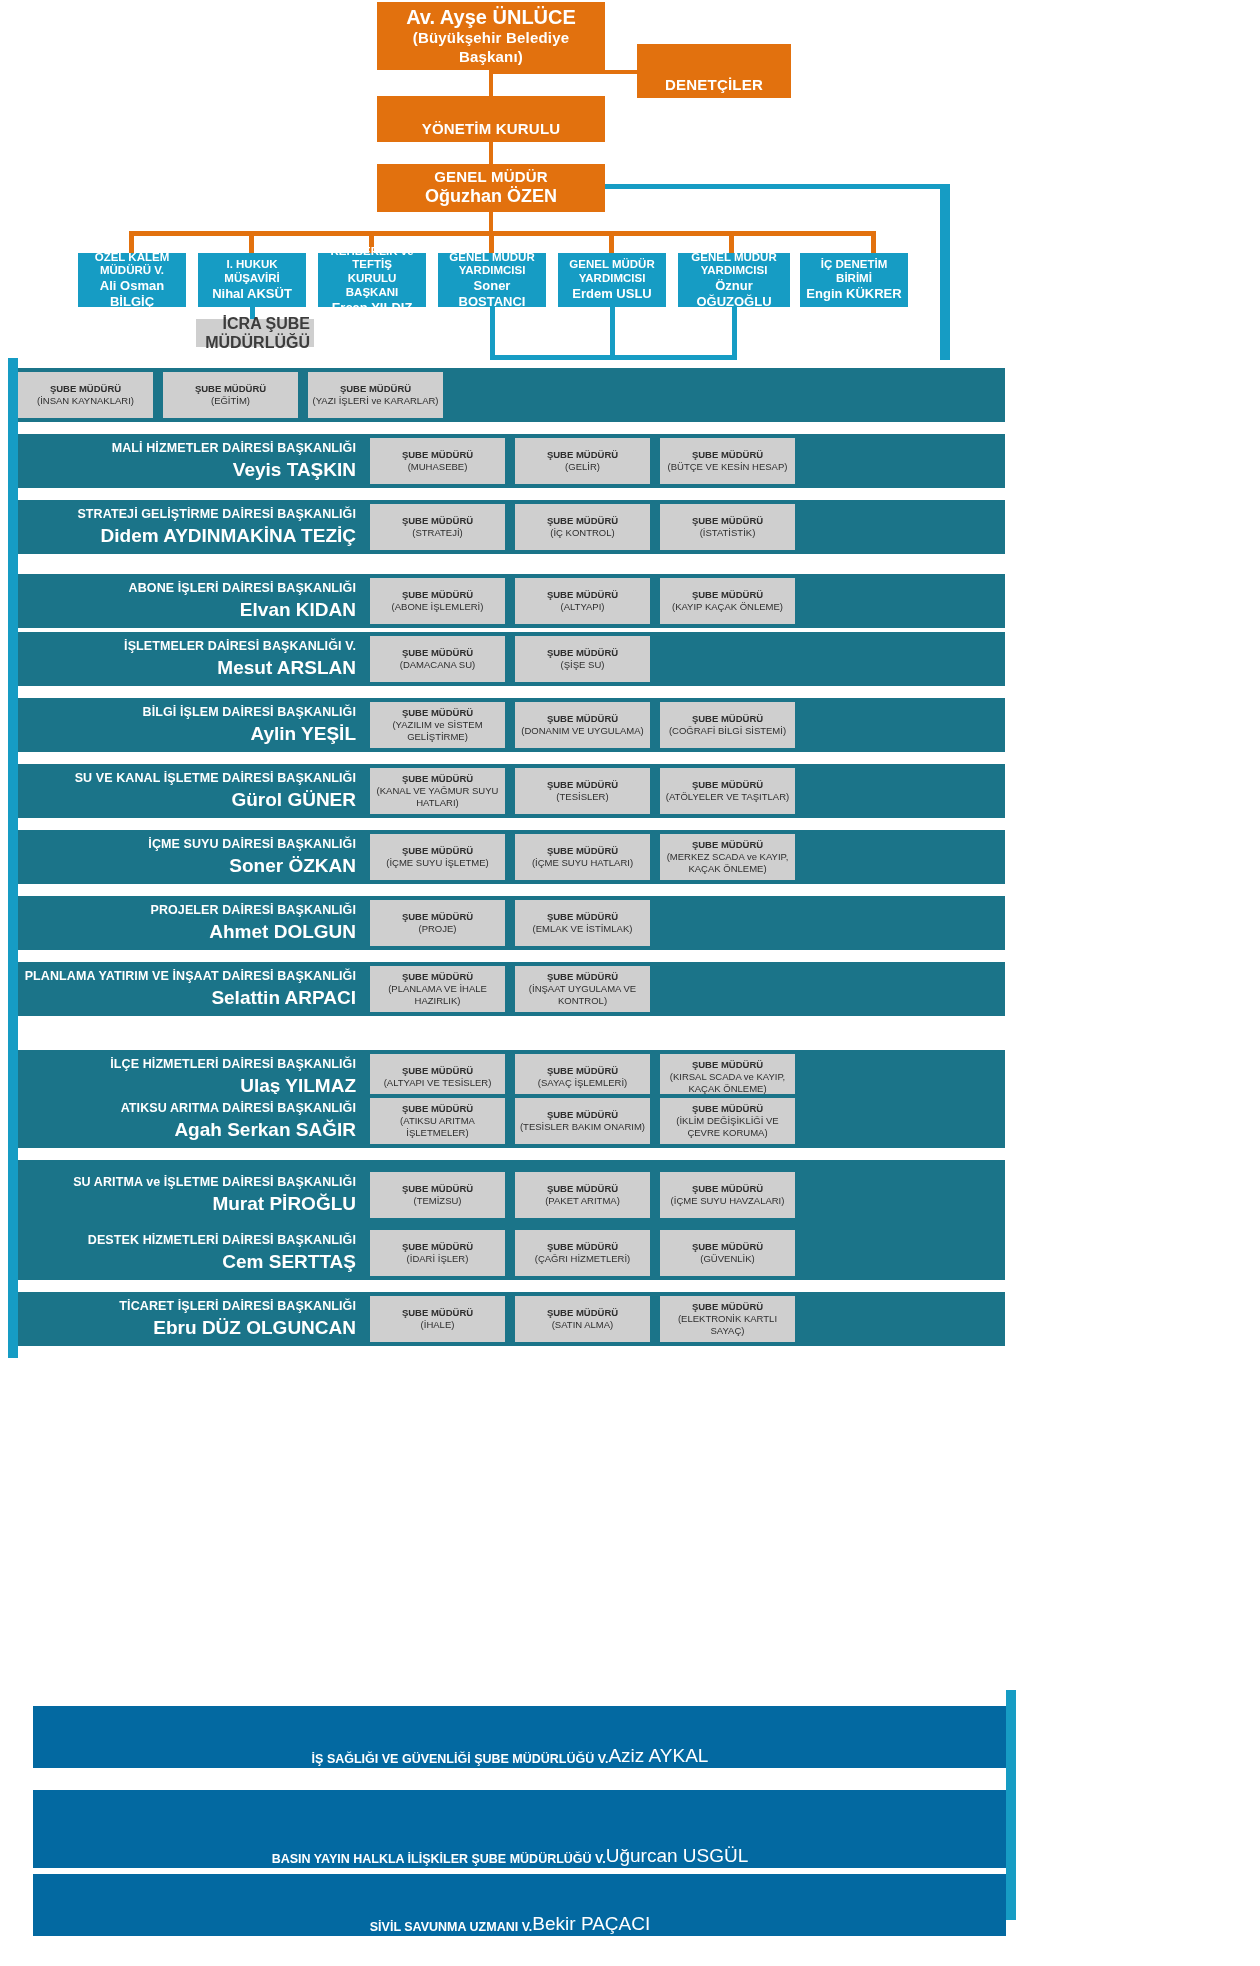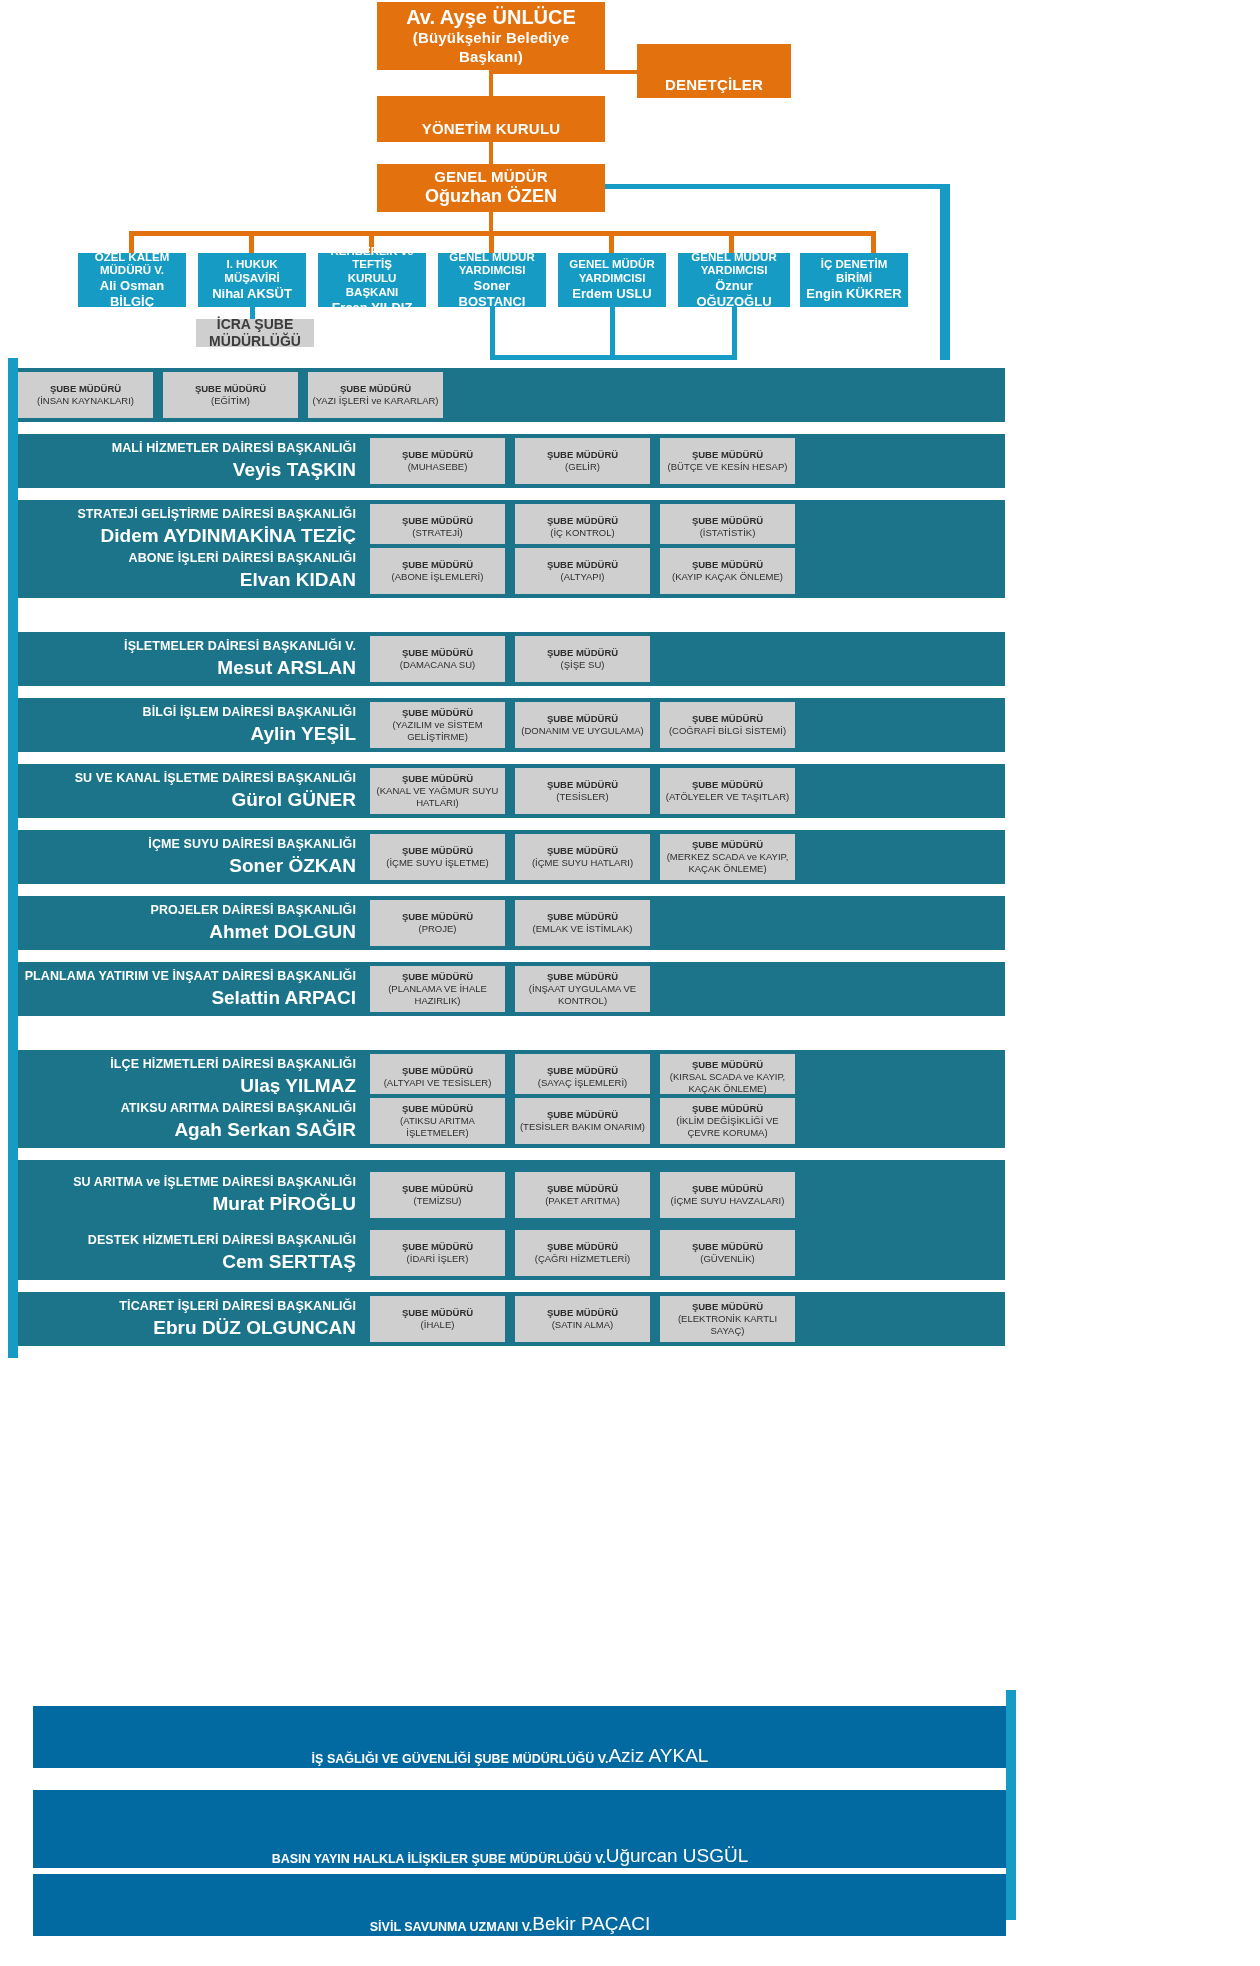--- a/index.html
+++ b/index.html
@@ -51,22 +51,22 @@
   .cyan-box .title { font-size: 11.5px; font-weight: 700; }
   .cyan-box .person { font-size: 13px; font-weight: 700; }
 
   
   .grey-box {
     background: #CFCFCF;
     color: #3c3c3c;
     display: flex;
     align-items: center;
     justify-content: center;
-    text-align: center;
-    font-size: 14px;
+    text-align: right;
+    font-size: 16px;
     font-weight: 700;
     line-height: 1.2;
     padding: 2px 4px;
   }
 
   
   .conn-orange { background: #E2710E; }
   .conn-cyan   { background: #169CC4; }
 
   
@@ -274,21 +274,21 @@
         <span class="s1">ŞUBE MÜDÜRÜ</span>
         <span class="s2">(İÇ KONTROL)</span>
       </div>
       <div class="sub-box">
         <span class="s1">ŞUBE MÜDÜRÜ</span>
         <span class="s2">(İSTATİSTİK)</span>
       </div>
     </div>
   </div>
 
-  <div class="dept-row" style="left:18px; top:544px; width:987px; height:54px;">
+  <div class="dept-row" style="left:18px; top:574px; width:987px; height:54px;">
     <div class="dept-label">
       <span class="d-title">ABONE İŞLERİ DAİRESİ BAŞKANLIĞI</span>
       <span class="d-person">Elvan KIDAN</span>
     </div>
     <div class="sub-wrap">
       <div class="sub-box">
         <span class="s1">ŞUBE MÜDÜRÜ</span>
         <span class="s2">(ABONE İŞLEMLERİ)</span>
       </div>
       <div class="sub-box">

